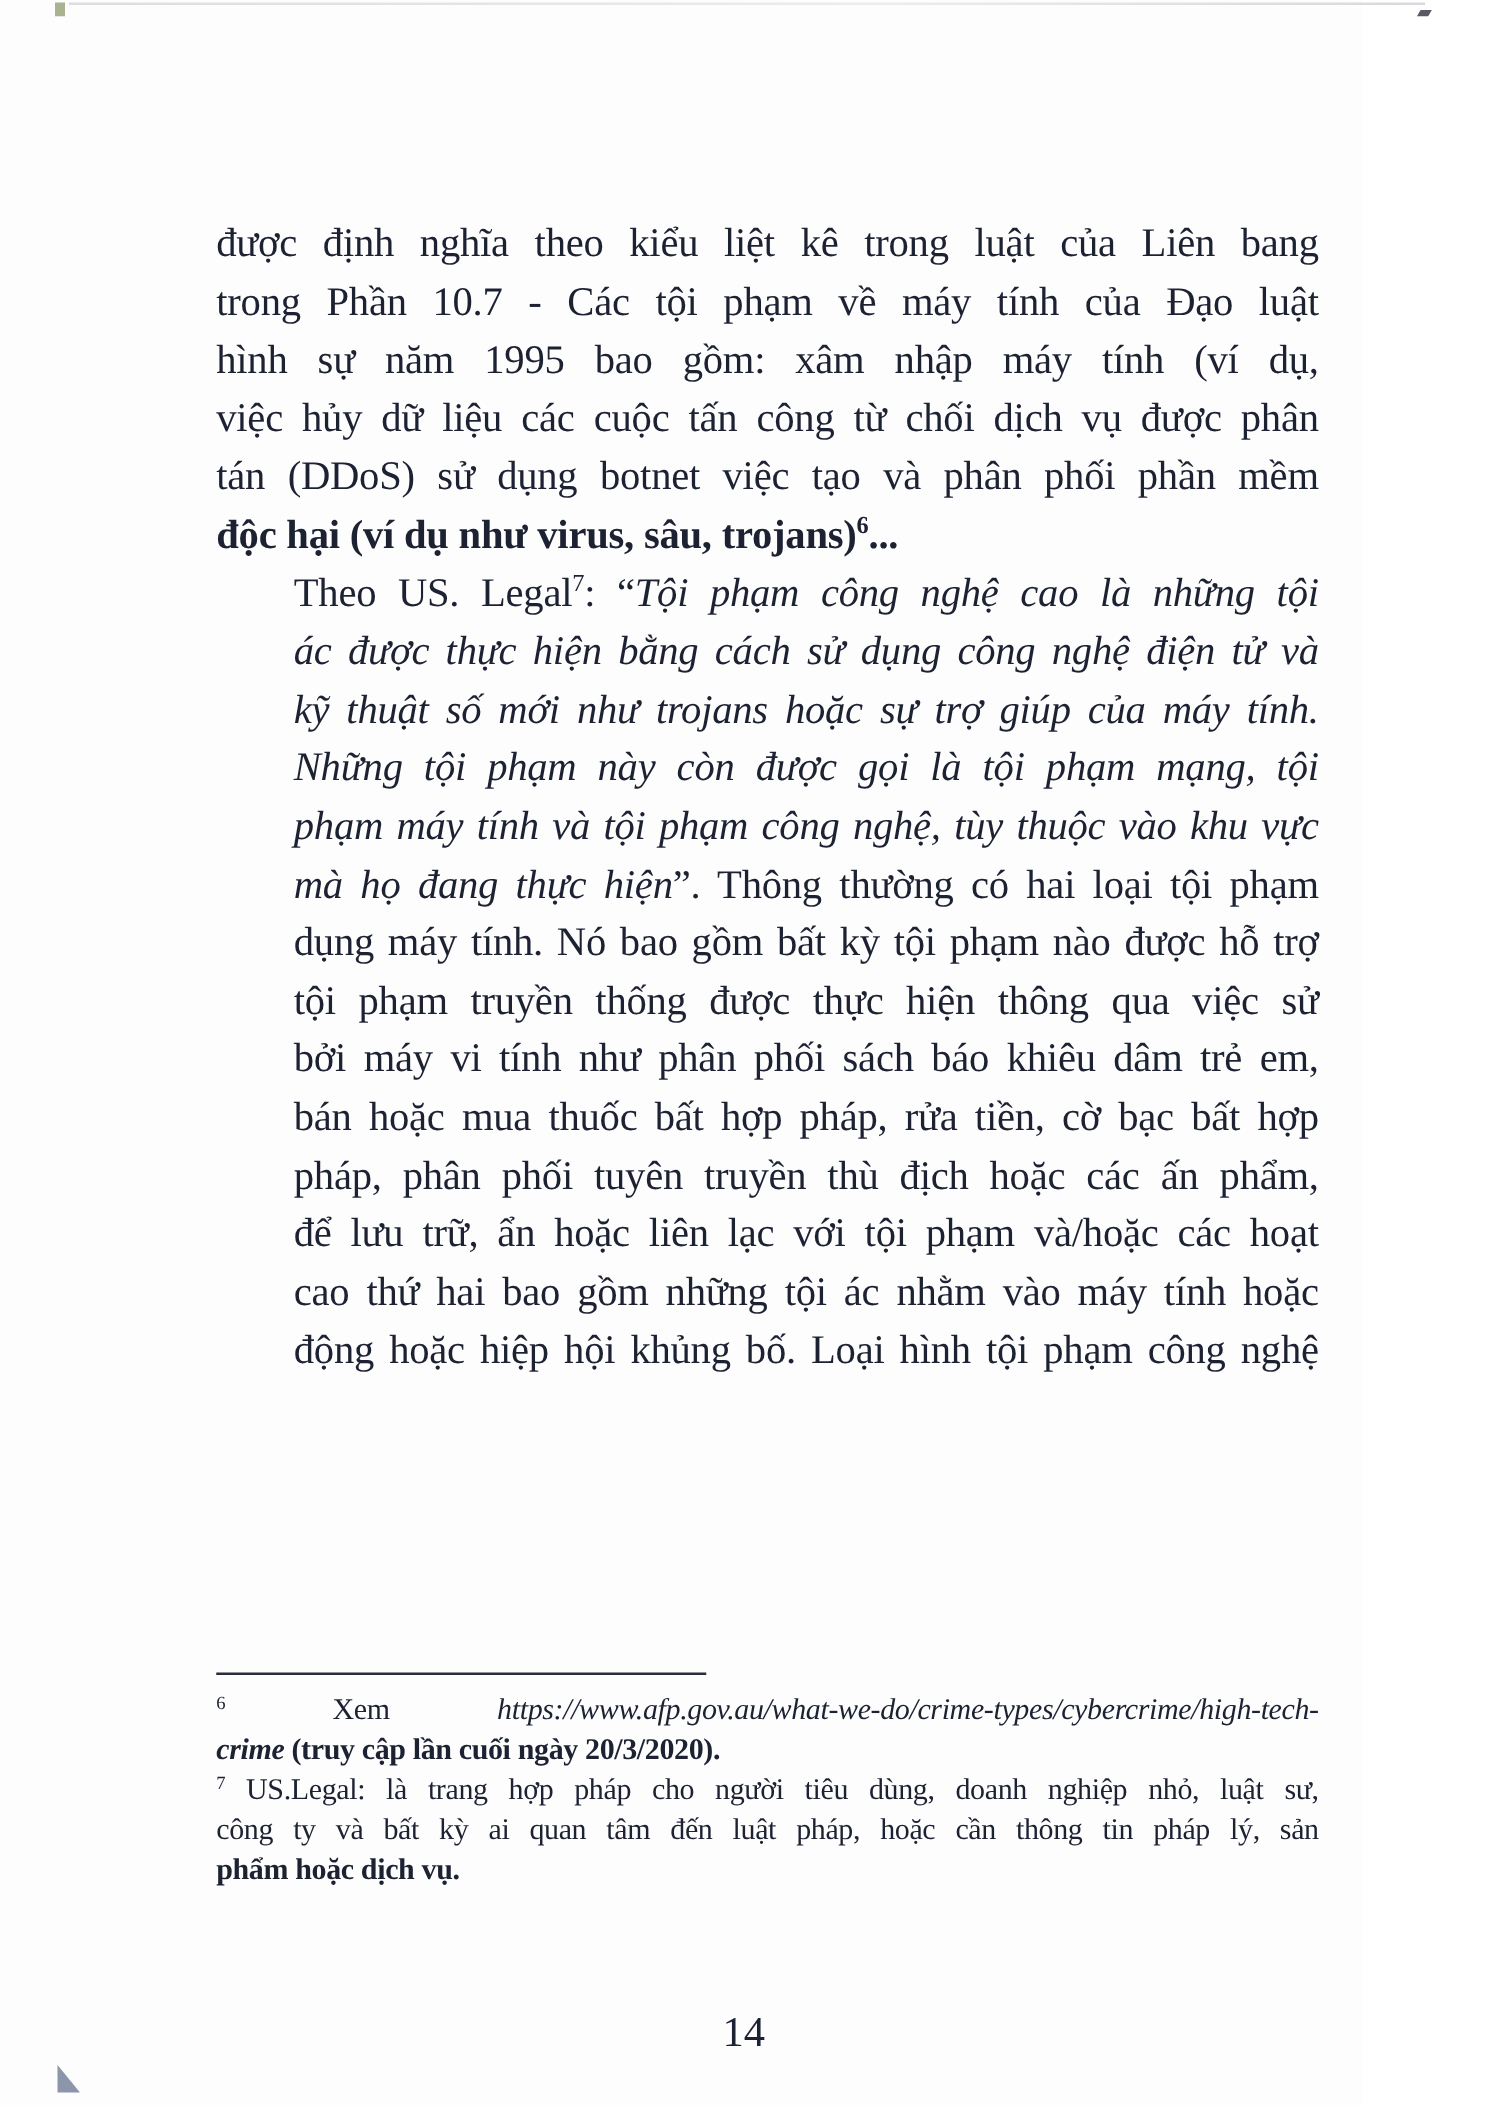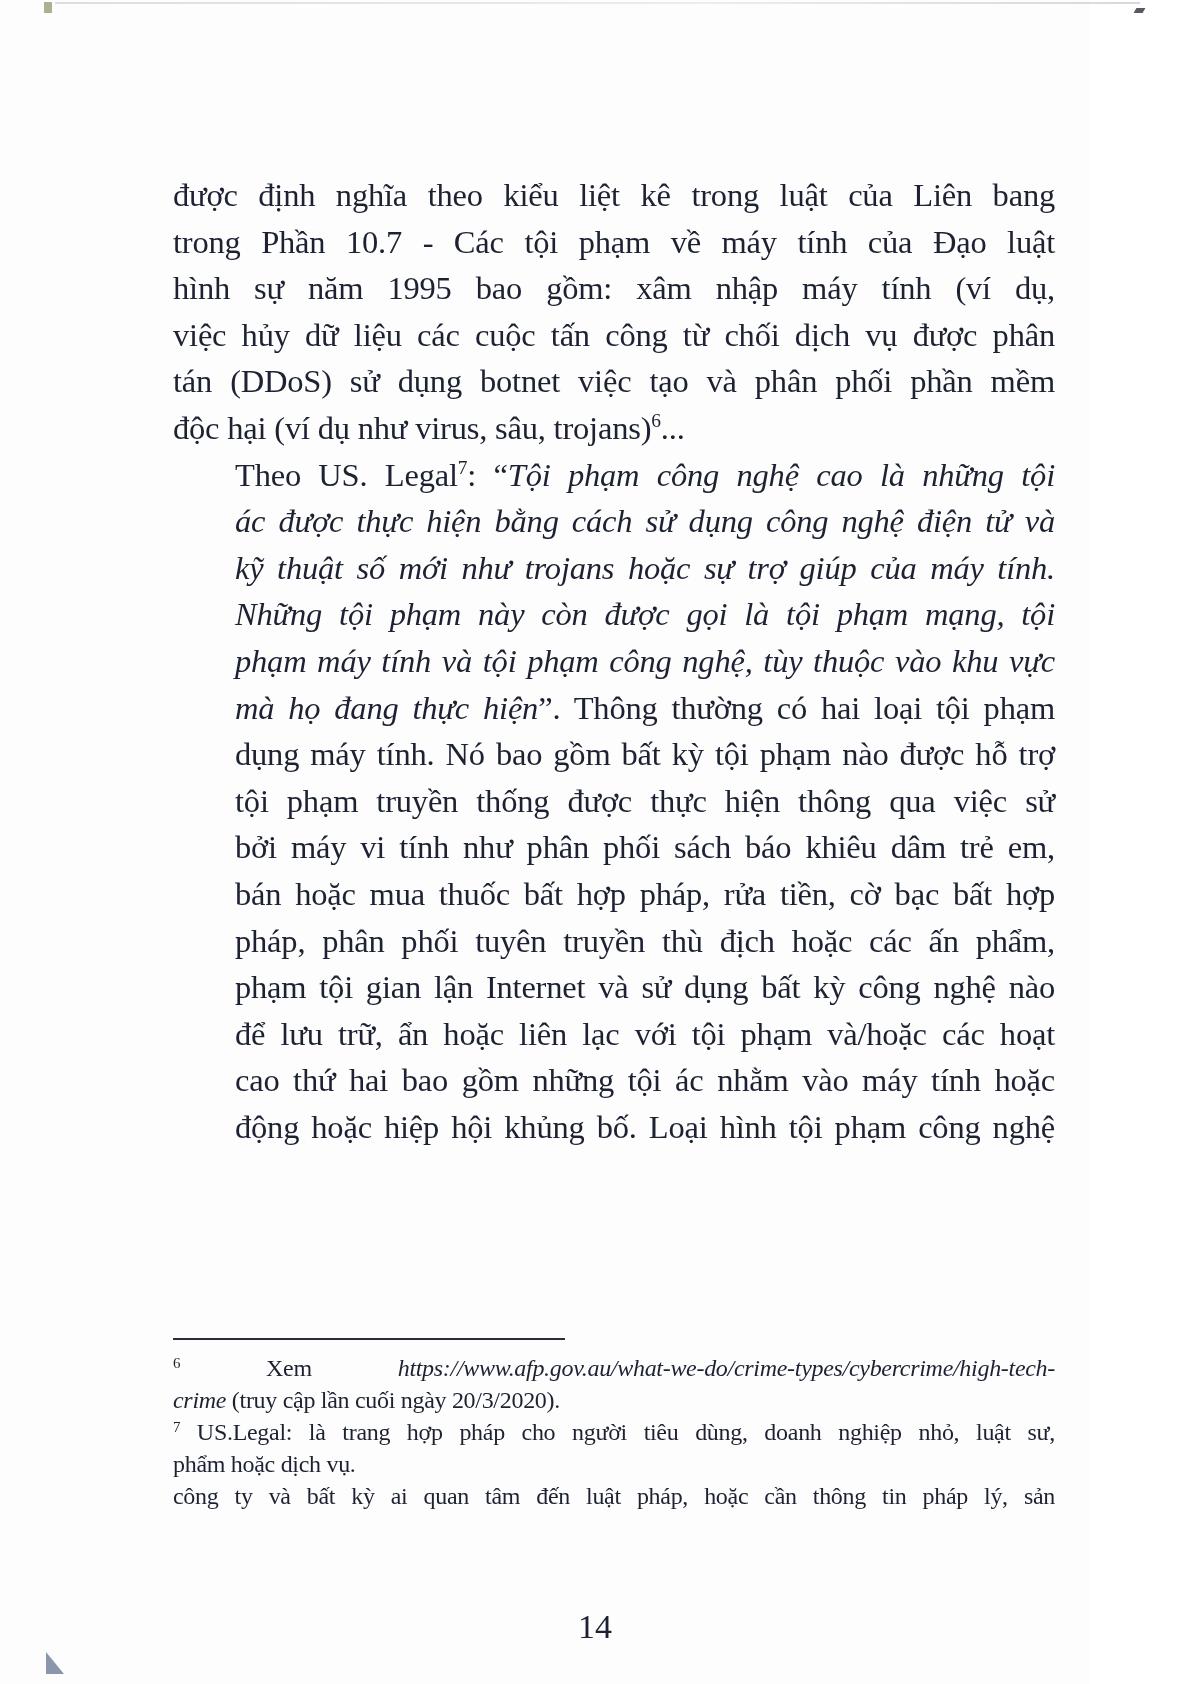--- a/index.html
+++ b/index.html
@@ -69,20 +69,21 @@
       text-indent: 62px;
     }
     .line {
       display: block;
       text-align: justify;
       text-align-last: justify;
       white-space: nowrap;
     }
     .line.last {
       text-align-last: left;
+      font-weight: bold;
     }
     .body-text .line { white-space: normal; }
     em, .it { font-style: italic; }
     sup {
       font-size: 60%;
       line-height: 0;
       position: relative;
       vertical-align: baseline;
       top: -0.6em;
     }
@@ -140,35 +141,34 @@
       <em class="line">ác được thực hiện bằng cách sử dụng công nghệ điện tử và</em>
       <em class="line">kỹ thuật số mới như trojans hoặc sự trợ giúp của máy tính.</em>
       <em class="line">Những tội phạm này còn được gọi là tội phạm mạng, tội</em>
       <em class="line">phạm máy tính và tội phạm công nghệ, tùy thuộc vào khu vực</em>
       <span class="line"><em>mà họ đang thực hiện</em><span>”. Thông thường có hai loại tội phạm</span></span>
       <span class="line">dụng máy tính. Nó bao gồm bất kỳ tội phạm nào được hỗ trợ</span>
       <span class="line">tội phạm truyền thống được thực hiện thông qua việc sử</span>
       <span class="line">bởi máy vi tính như phân phối sách báo khiêu dâm trẻ em,</span>
       <span class="line">bán hoặc mua thuốc bất hợp pháp, rửa tiền, cờ bạc bất hợp</span>
       <span class="line">pháp, phân phối tuyên truyền thù địch hoặc các ấn phẩm,</span>
-      <span class="line">phạm tội gian lận Internet và sử dụng bất kỳ công nghệ nào</span>
       <span class="line">để lưu trữ, ẩn hoặc liên lạc với tội phạm và/hoặc các hoạt</span>
       <span class="line">cao thứ hai bao gồm những tội ác nhằm vào máy tính hoặc</span>
       <span class="line">động hoặc hiệp hội khủng bố. Loại hình tội phạm công nghệ</span>
     </p>
   </div>
 
   <div class="footnote-rule"></div>
 
   <div class="footnotes">
     <p class="footnote">
       <span class="line"><sup>6</sup><span> Xem </span><em>https://www.afp.gov.au/what-we-do/crime-types/cybercrime/high-tech-</em></span>
       <span class="line last"><em>crime</em><span> (truy cập lần cuối ngày 20/3/2020).</span></span>
     </p>
     <p class="footnote">
       <span class="line"><sup>7</sup><span> US.Legal: là trang hợp pháp cho người tiêu dùng, doanh nghiệp nhỏ, luật sư,</span></span>
+      <span class="line">công ty và bất kỳ ai quan tâm đến luật pháp, hoặc cần thông tin pháp lý, sản</span>
       <span class="line last">phẩm hoặc dịch vụ.</span>
-      <span class="line">công ty và bất kỳ ai quan tâm đến luật pháp, hoặc cần thông tin pháp lý, sản</span>
     </p>
   </div>
 
   <div class="page-number">14</div>
 </div>
 
 </body></html>

